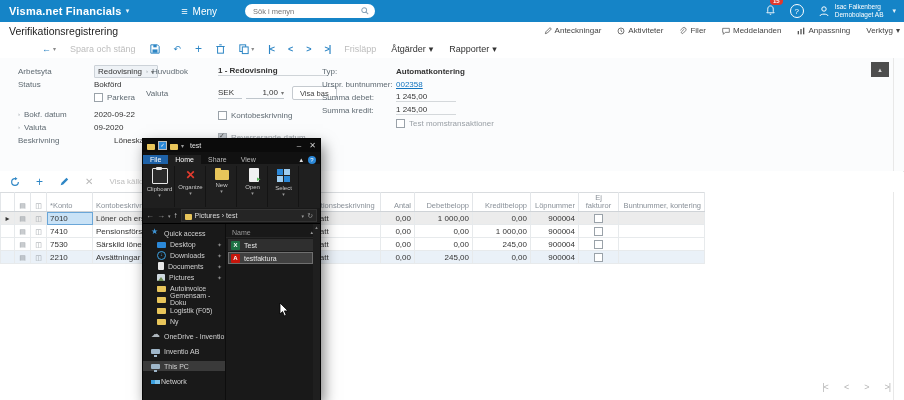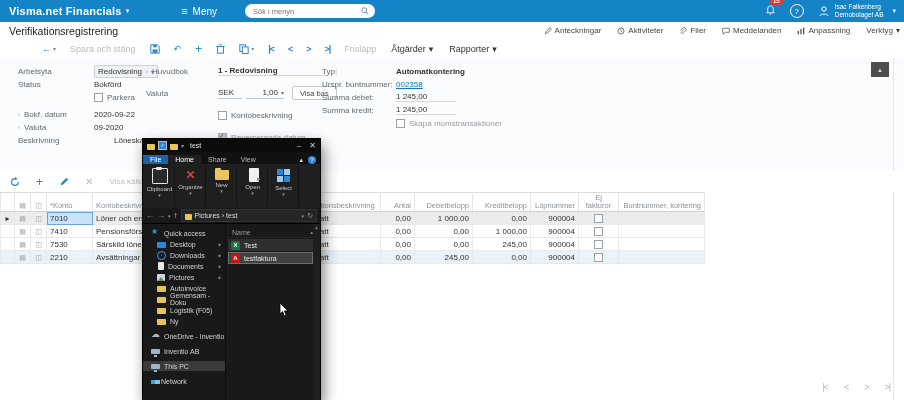--- a/index.html
+++ b/index.html
@@ -371,21 +371,21 @@
       <div class="frow">
           <span class="flbl" style="width:74px">Summa debet:</span>
         <span class="fval num-r" style="width:60px;border-bottom:1px solid #d4d8db">1 245,00</span>
         </div>
       <div class="frow">
           <span class="flbl" style="width:74px">Summa kredit:</span>
         <span class="fval num-r" style="width:60px;border-bottom:1px solid #d4d8db">1 245,00</span>
         </div>
       <div class="frow" style="padding-left:74px">
           <span class="cb"></span>
-        <span class="flbl" style="color:#9aa0a6">Skapa momstransaktioner</span>
+        <span class="flbl" style="color:#9aa0a6">Test momstransaktioner</span>
         </div>
     </div>
   </div>
 
   <div class="scrollbtn">▲</div>
   <div class="right-edge"></div>
 
   <div class="gridbar">
     <span class="gtool">
       <svg width="10" height="10" viewBox="0 0 12 12">

